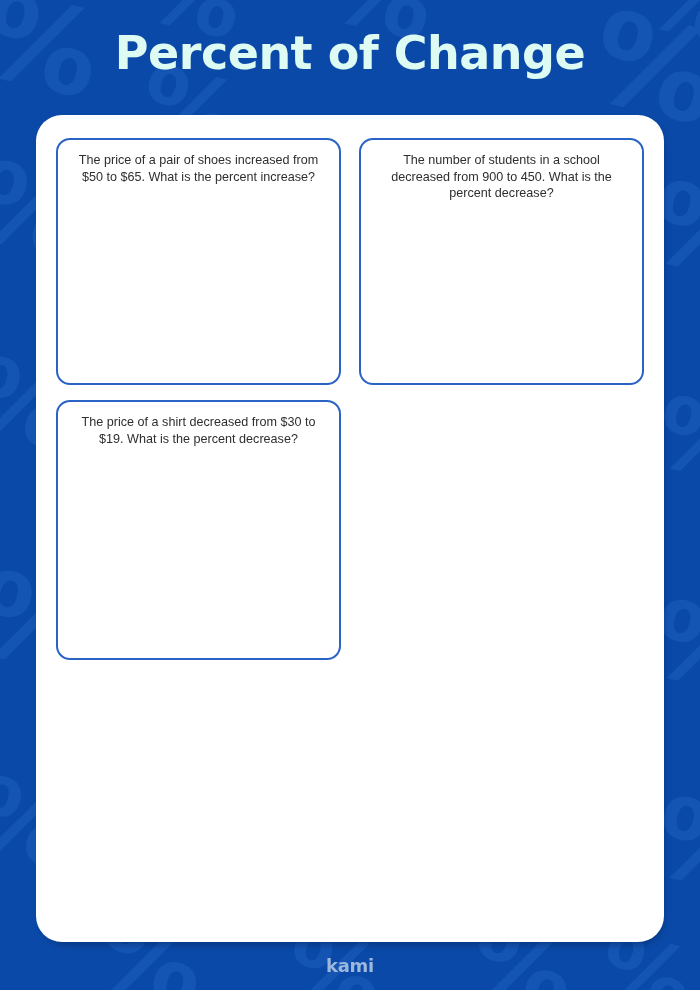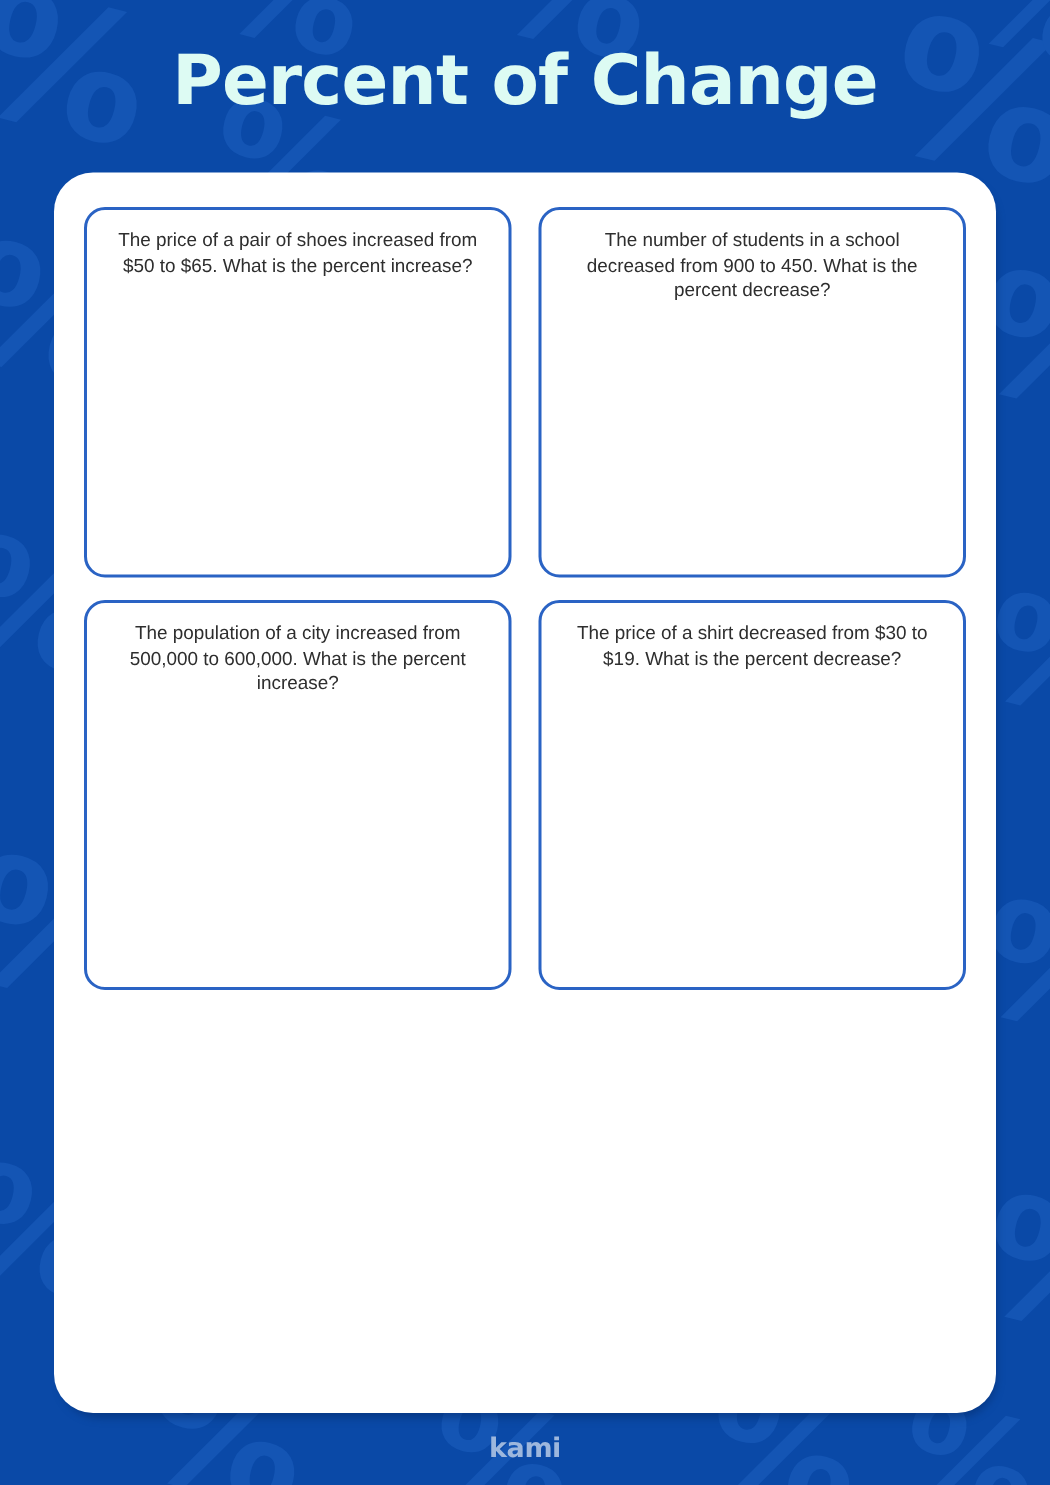--- a/index.html
+++ b/index.html
@@ -152,22 +152,19 @@
   <div id="card"></div>
 
   <div id="grid">
     <div class="qbox">
       <div class="qtext">The price of a pair of shoes increased from $50 to $65. What is the percent increase?</div>
     </div>
     <div class="qbox">
       <div class="qtext">The number of students in a school decreased from 900 to 450. What is the percent decrease?</div>
     </div>
     <div class="qbox">
-      <div class="qtext">The population of a city increased from 500,000 to 600,000. What is the percent increase?</div>
-    </div>
-    <div class="qbox">
       <div class="qtext">The price of a shirt decreased from $30 to $19. What is the percent decrease?</div>
     </div>
   </div>
 
   <div id="footer-logo">kami</div>
 
 </div>
 
 </body></html>

